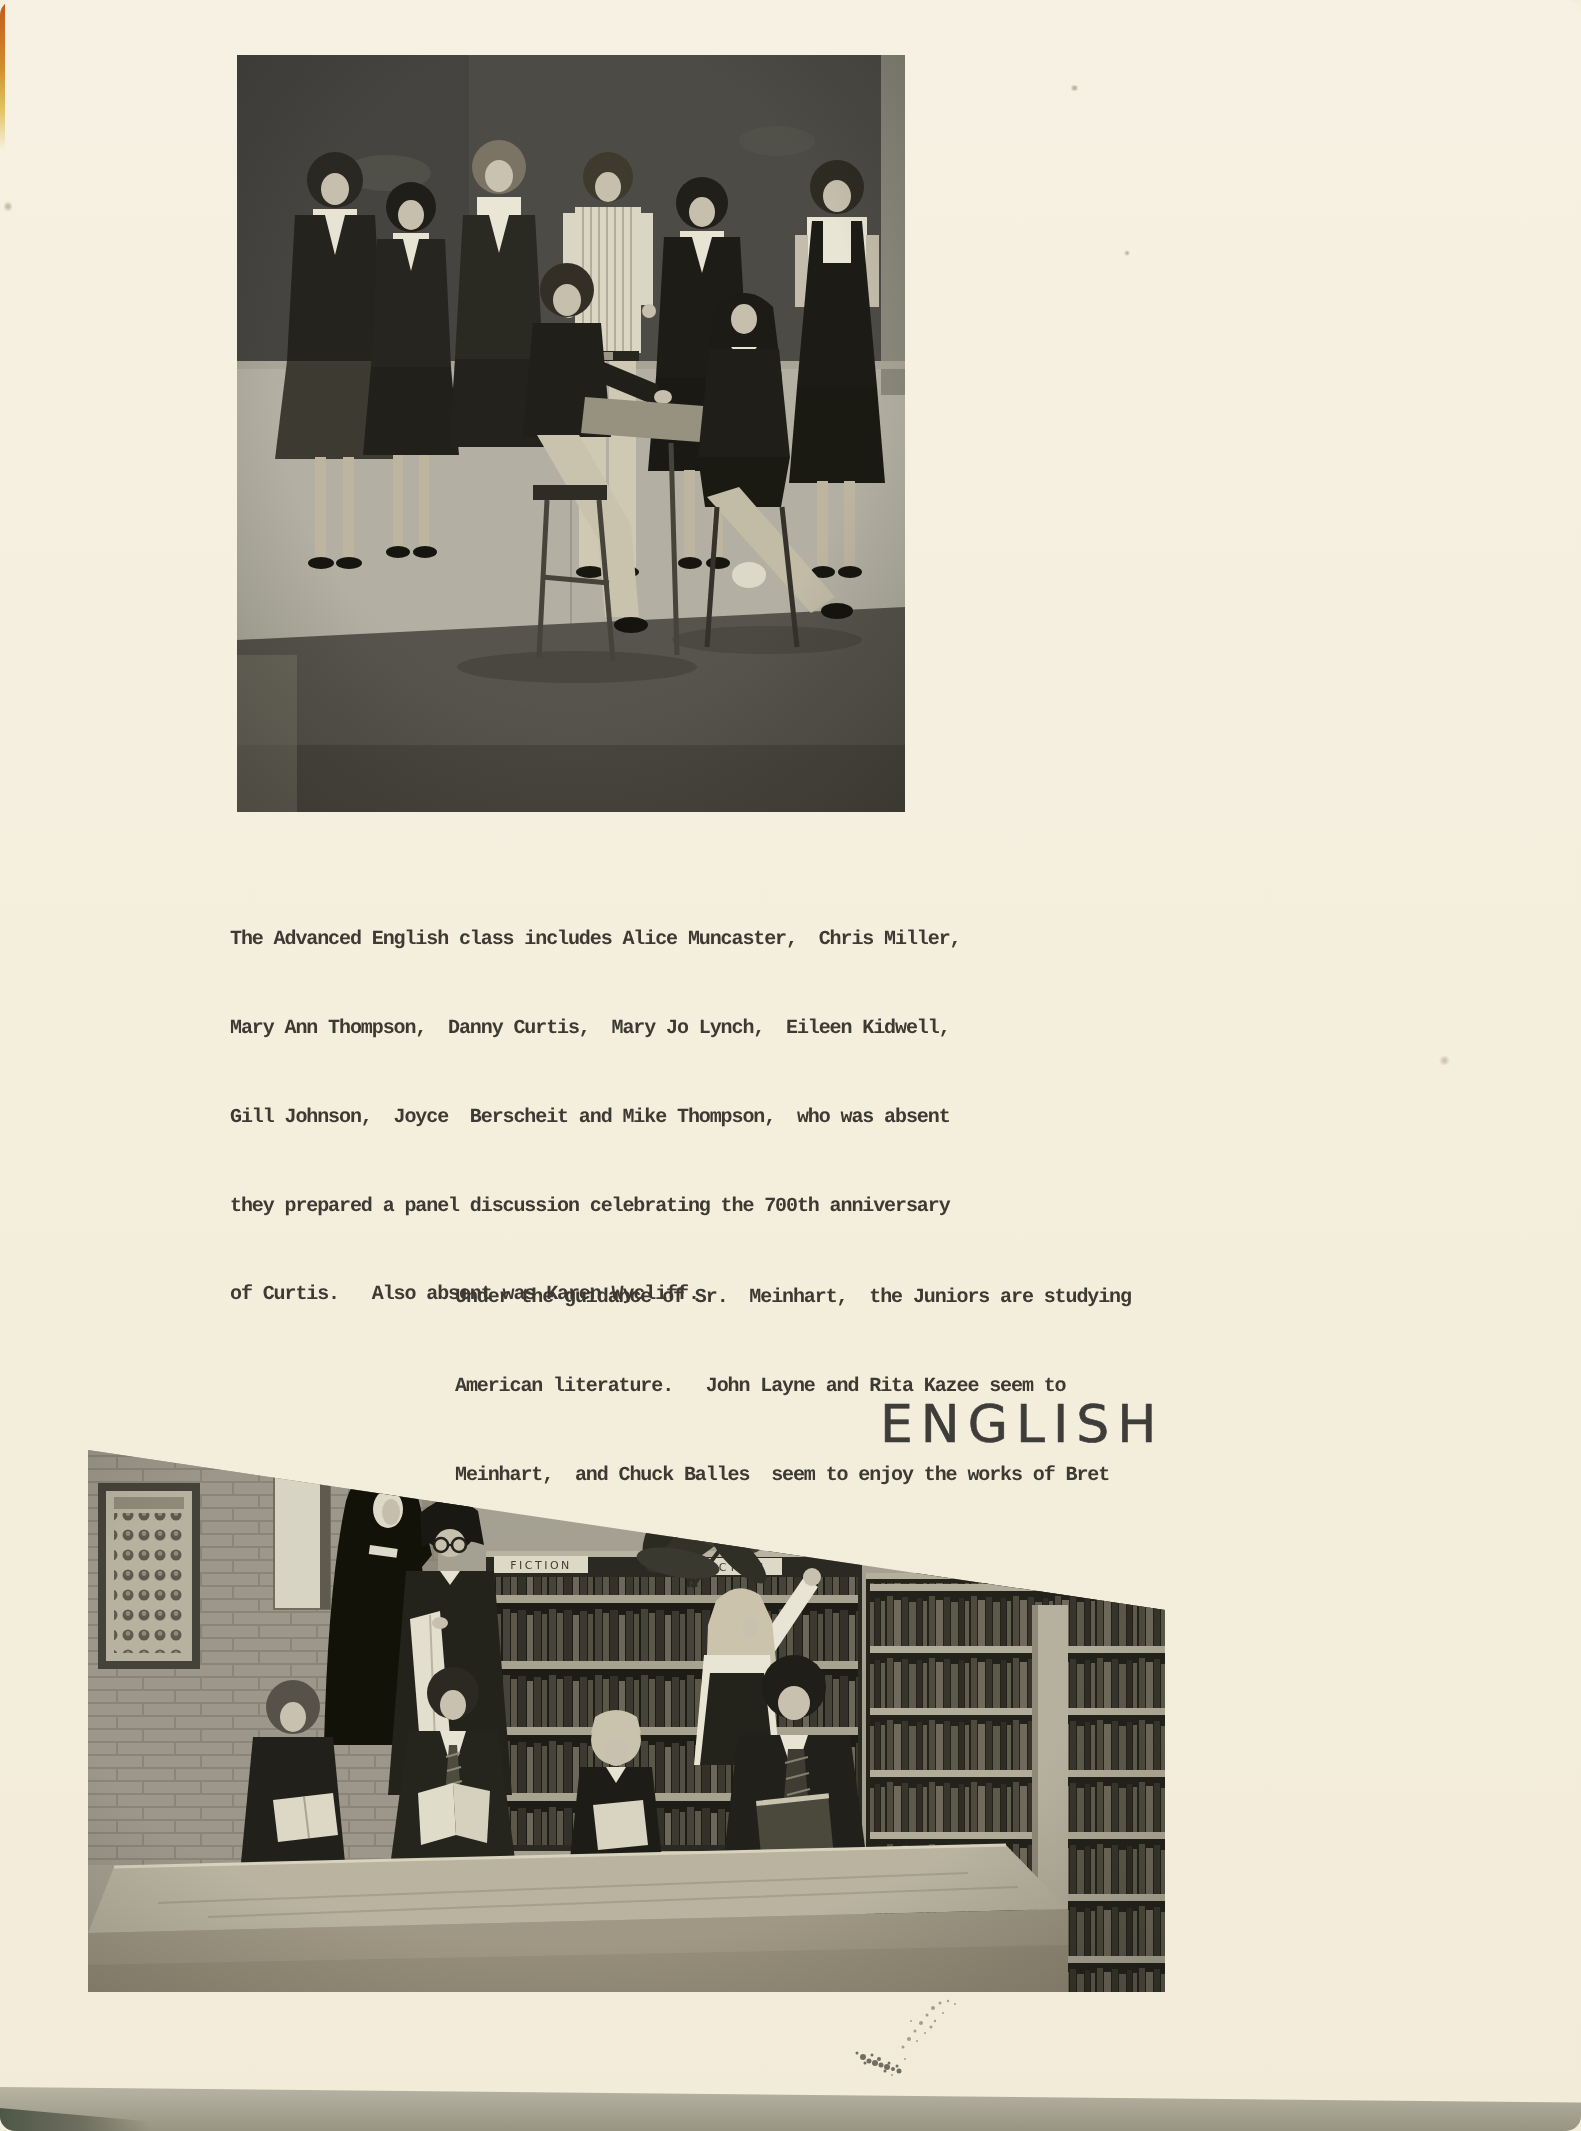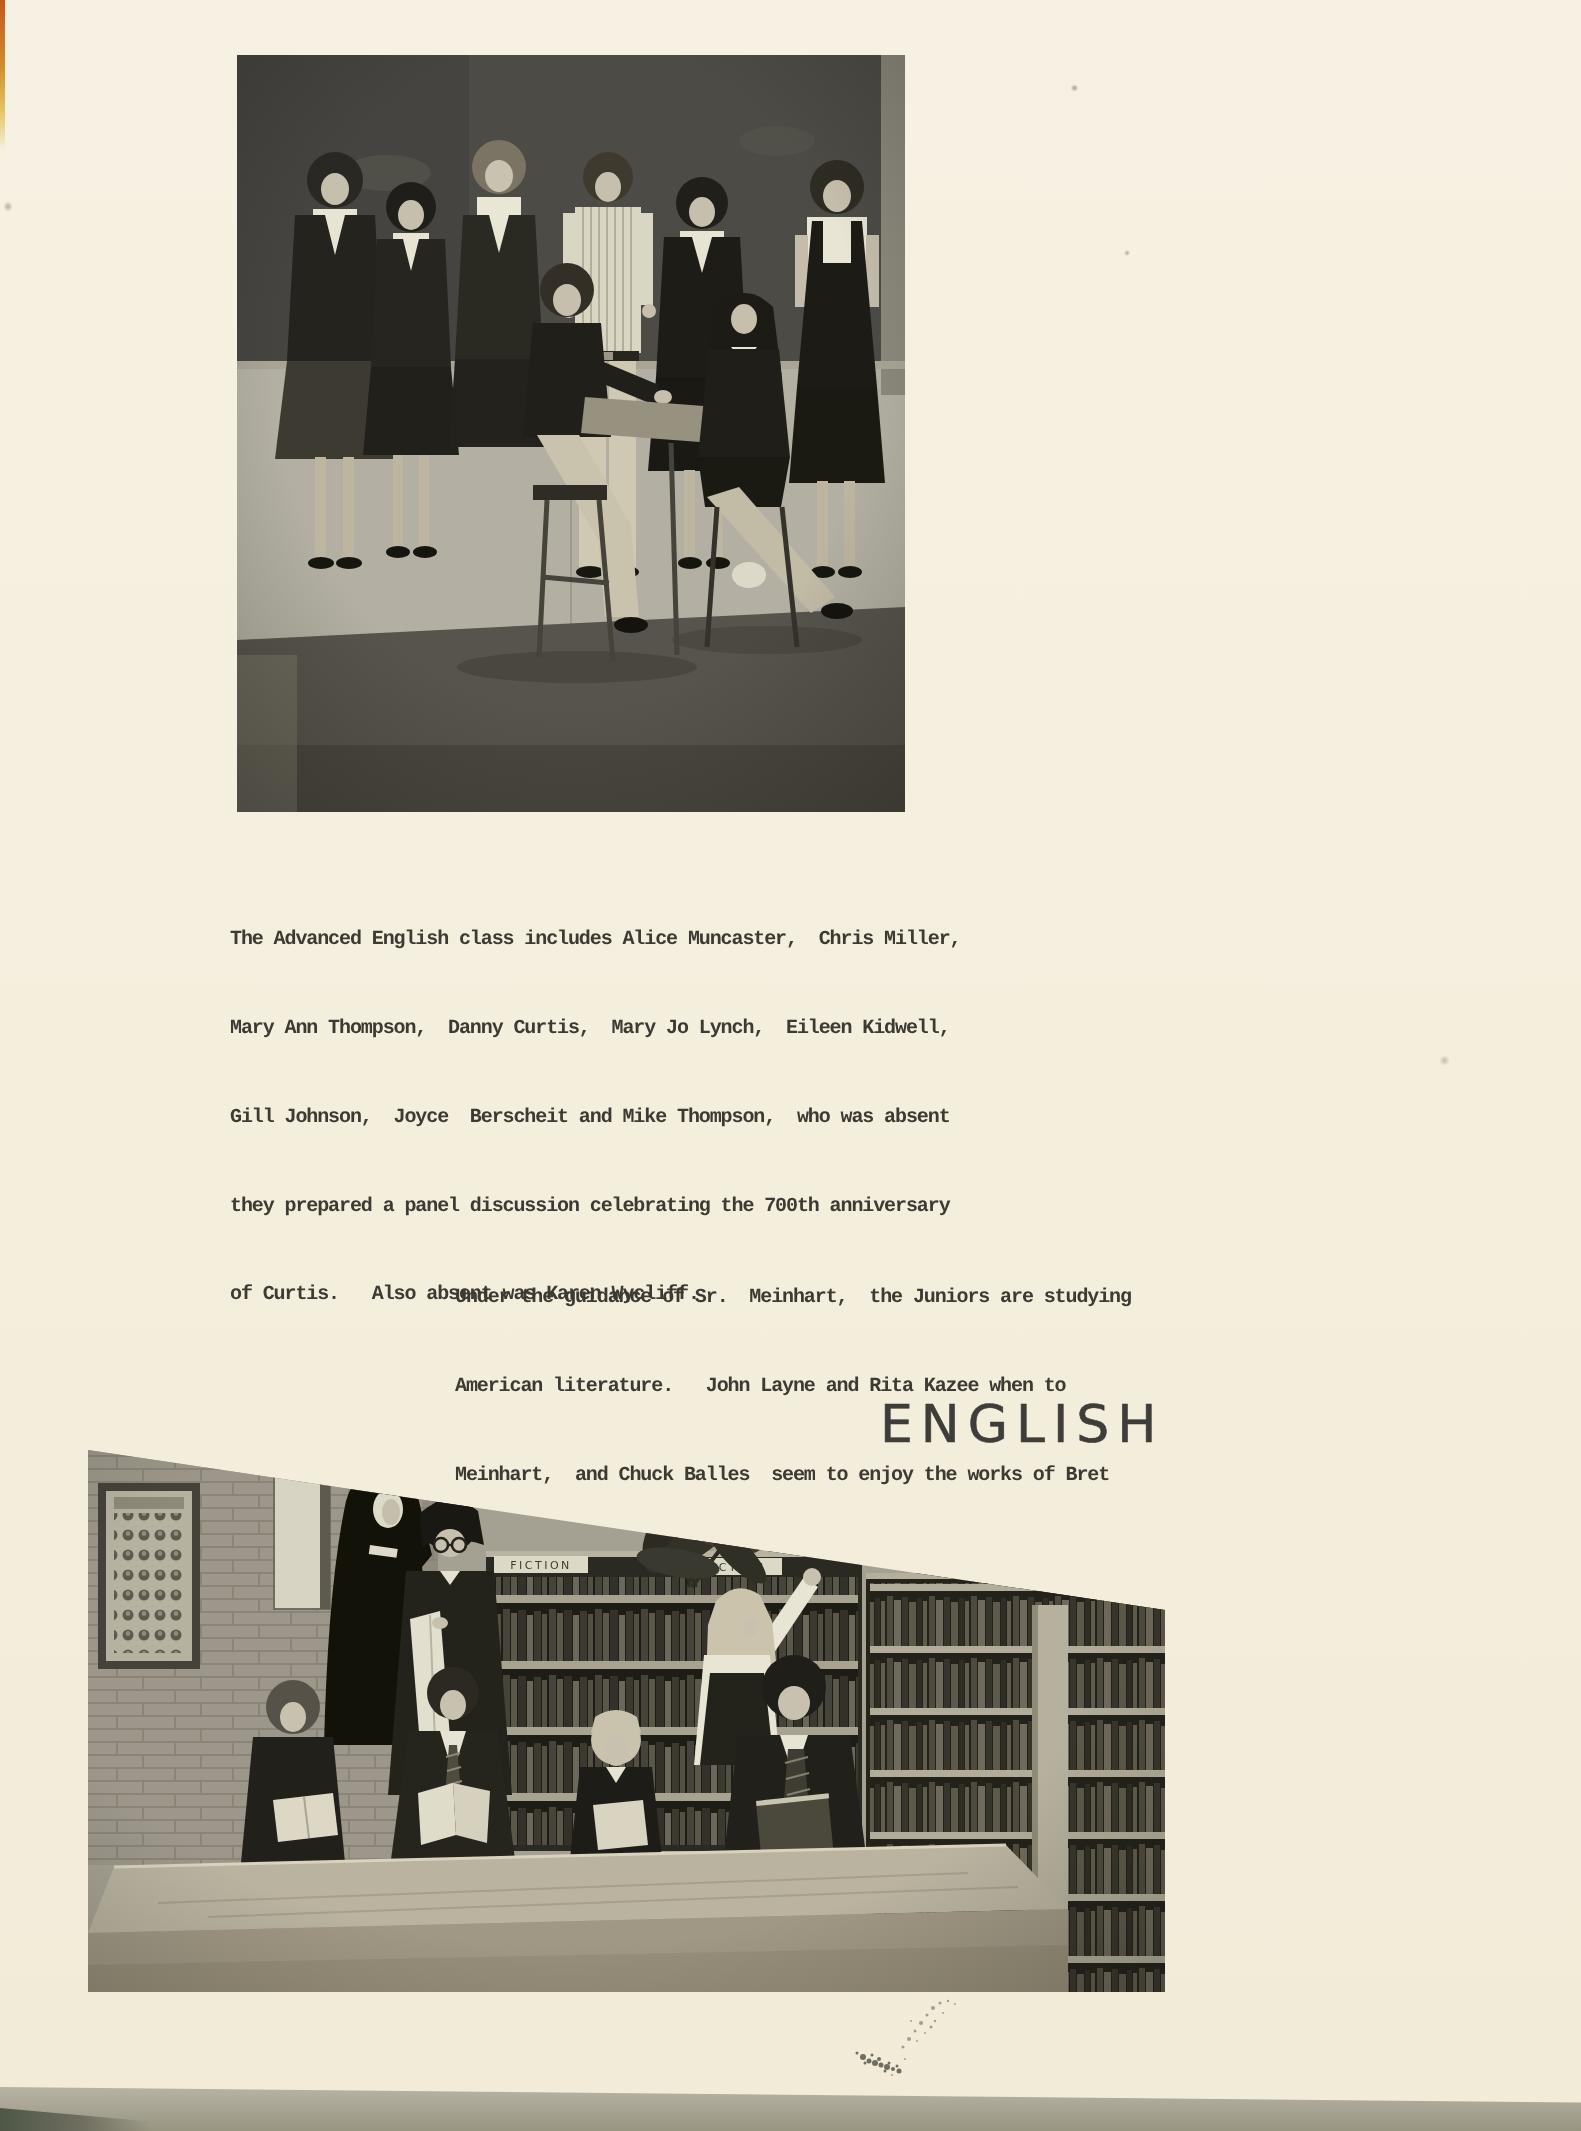--- a/index.html
+++ b/index.html
@@ -6,20 +6,21 @@
     --page-background:#f4eedd;
     --edge-accent:#c2581c;
     --text-color:#3c3a33;
     --heading-color:#3e3d3a;
   }
   html,body{margin:0;padding:0;background:var(--page-background);}
   .page{
     position:relative;width:1581px;height:2131px;overflow:hidden;
     background:linear-gradient(180deg,#f6f1e2 0%,var(--page-background) 55%,#f2ebd8 100%);
     font-family:"Liberation Sans",sans-serif;
+    border-radius:15px;
   }
   .edge-accent{
     position:absolute;left:0;top:0;width:5px;height:150px;
     background:linear-gradient(180deg,var(--edge-accent) 0%,#cf8f2e 45%,#e3c768 75%,rgba(227,199,104,0) 100%);
   }
   .photo{position:absolute;margin:0;padding:0;}
   .photo-classroom{left:237px;top:55px;width:668px;height:757px;}
   .photo-library{left:88px;top:1405px;width:1077px;height:587px;}
   .photo svg{display:block;}
   .caption{
@@ -210,21 +211,21 @@
   <div class="caption caption-classroom">
     <div>The Advanced English class includes Alice Muncaster,  Chris Miller,</div>
     <div>Mary Ann Thompson,  Danny Curtis,  Mary Jo Lynch,  Eileen Kidwell,</div>
     <div>Gill Johnson,  Joyce  Berscheit and Mike Thompson,  who was absent</div>
     <div>they prepared a panel discussion celebrating the 700th anniversary</div>
     <div>of Curtis.   Also absent was Karen Wycliff.</div>
   </div>
 
   <div class="caption caption-library">
     <div>Under the guidance of Sr.  Meinhart,  the Juniors are studying</div>
-    <div>American literature.   John Layne and Rita Kazee when to</div>
+    <div>American literature.   John Layne and Rita Kazee seem to</div>
     <div>Meinhart,  and Chuck Balles  seem to enjoy the works of Bret</div>
     <div>Hart.</div>
   </div>
 
   <h1 class="section-heading">ENGLISH</h1>
 
   <figure class="photo photo-library">
     <svg width="1077" height="587" viewBox="0 0 1077 587">
       <defs>
         <clipPath id="libclip">

